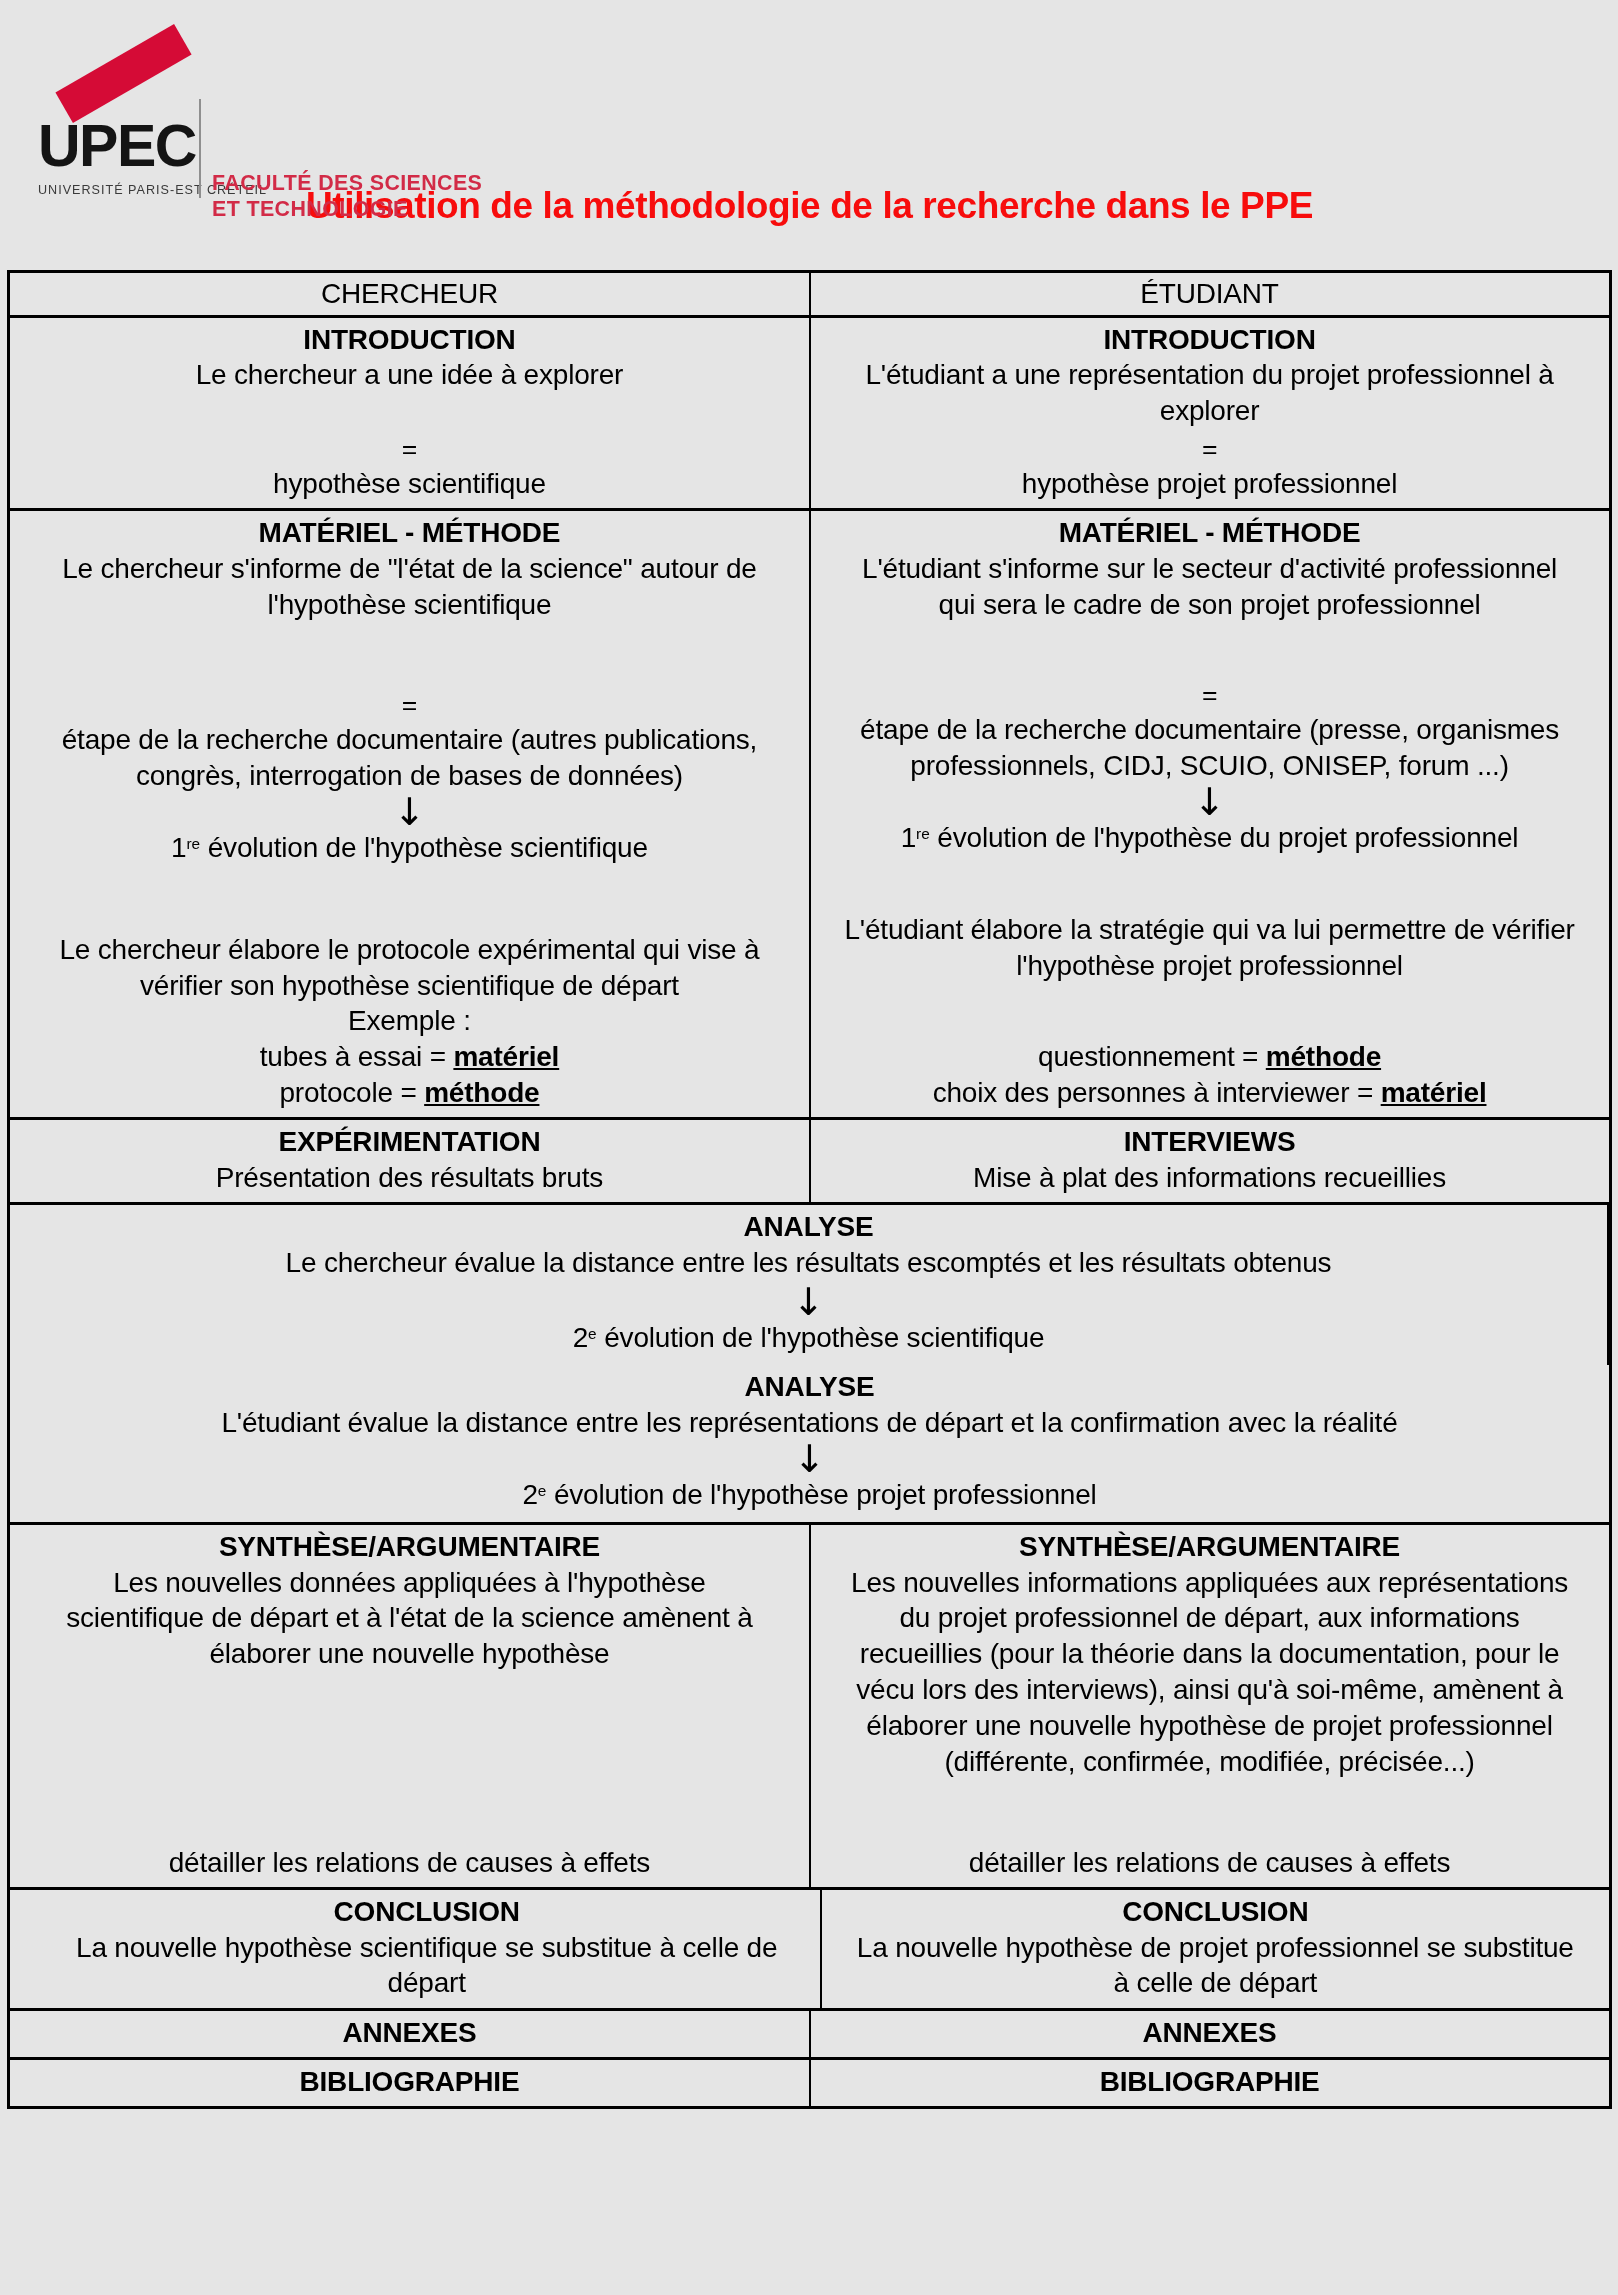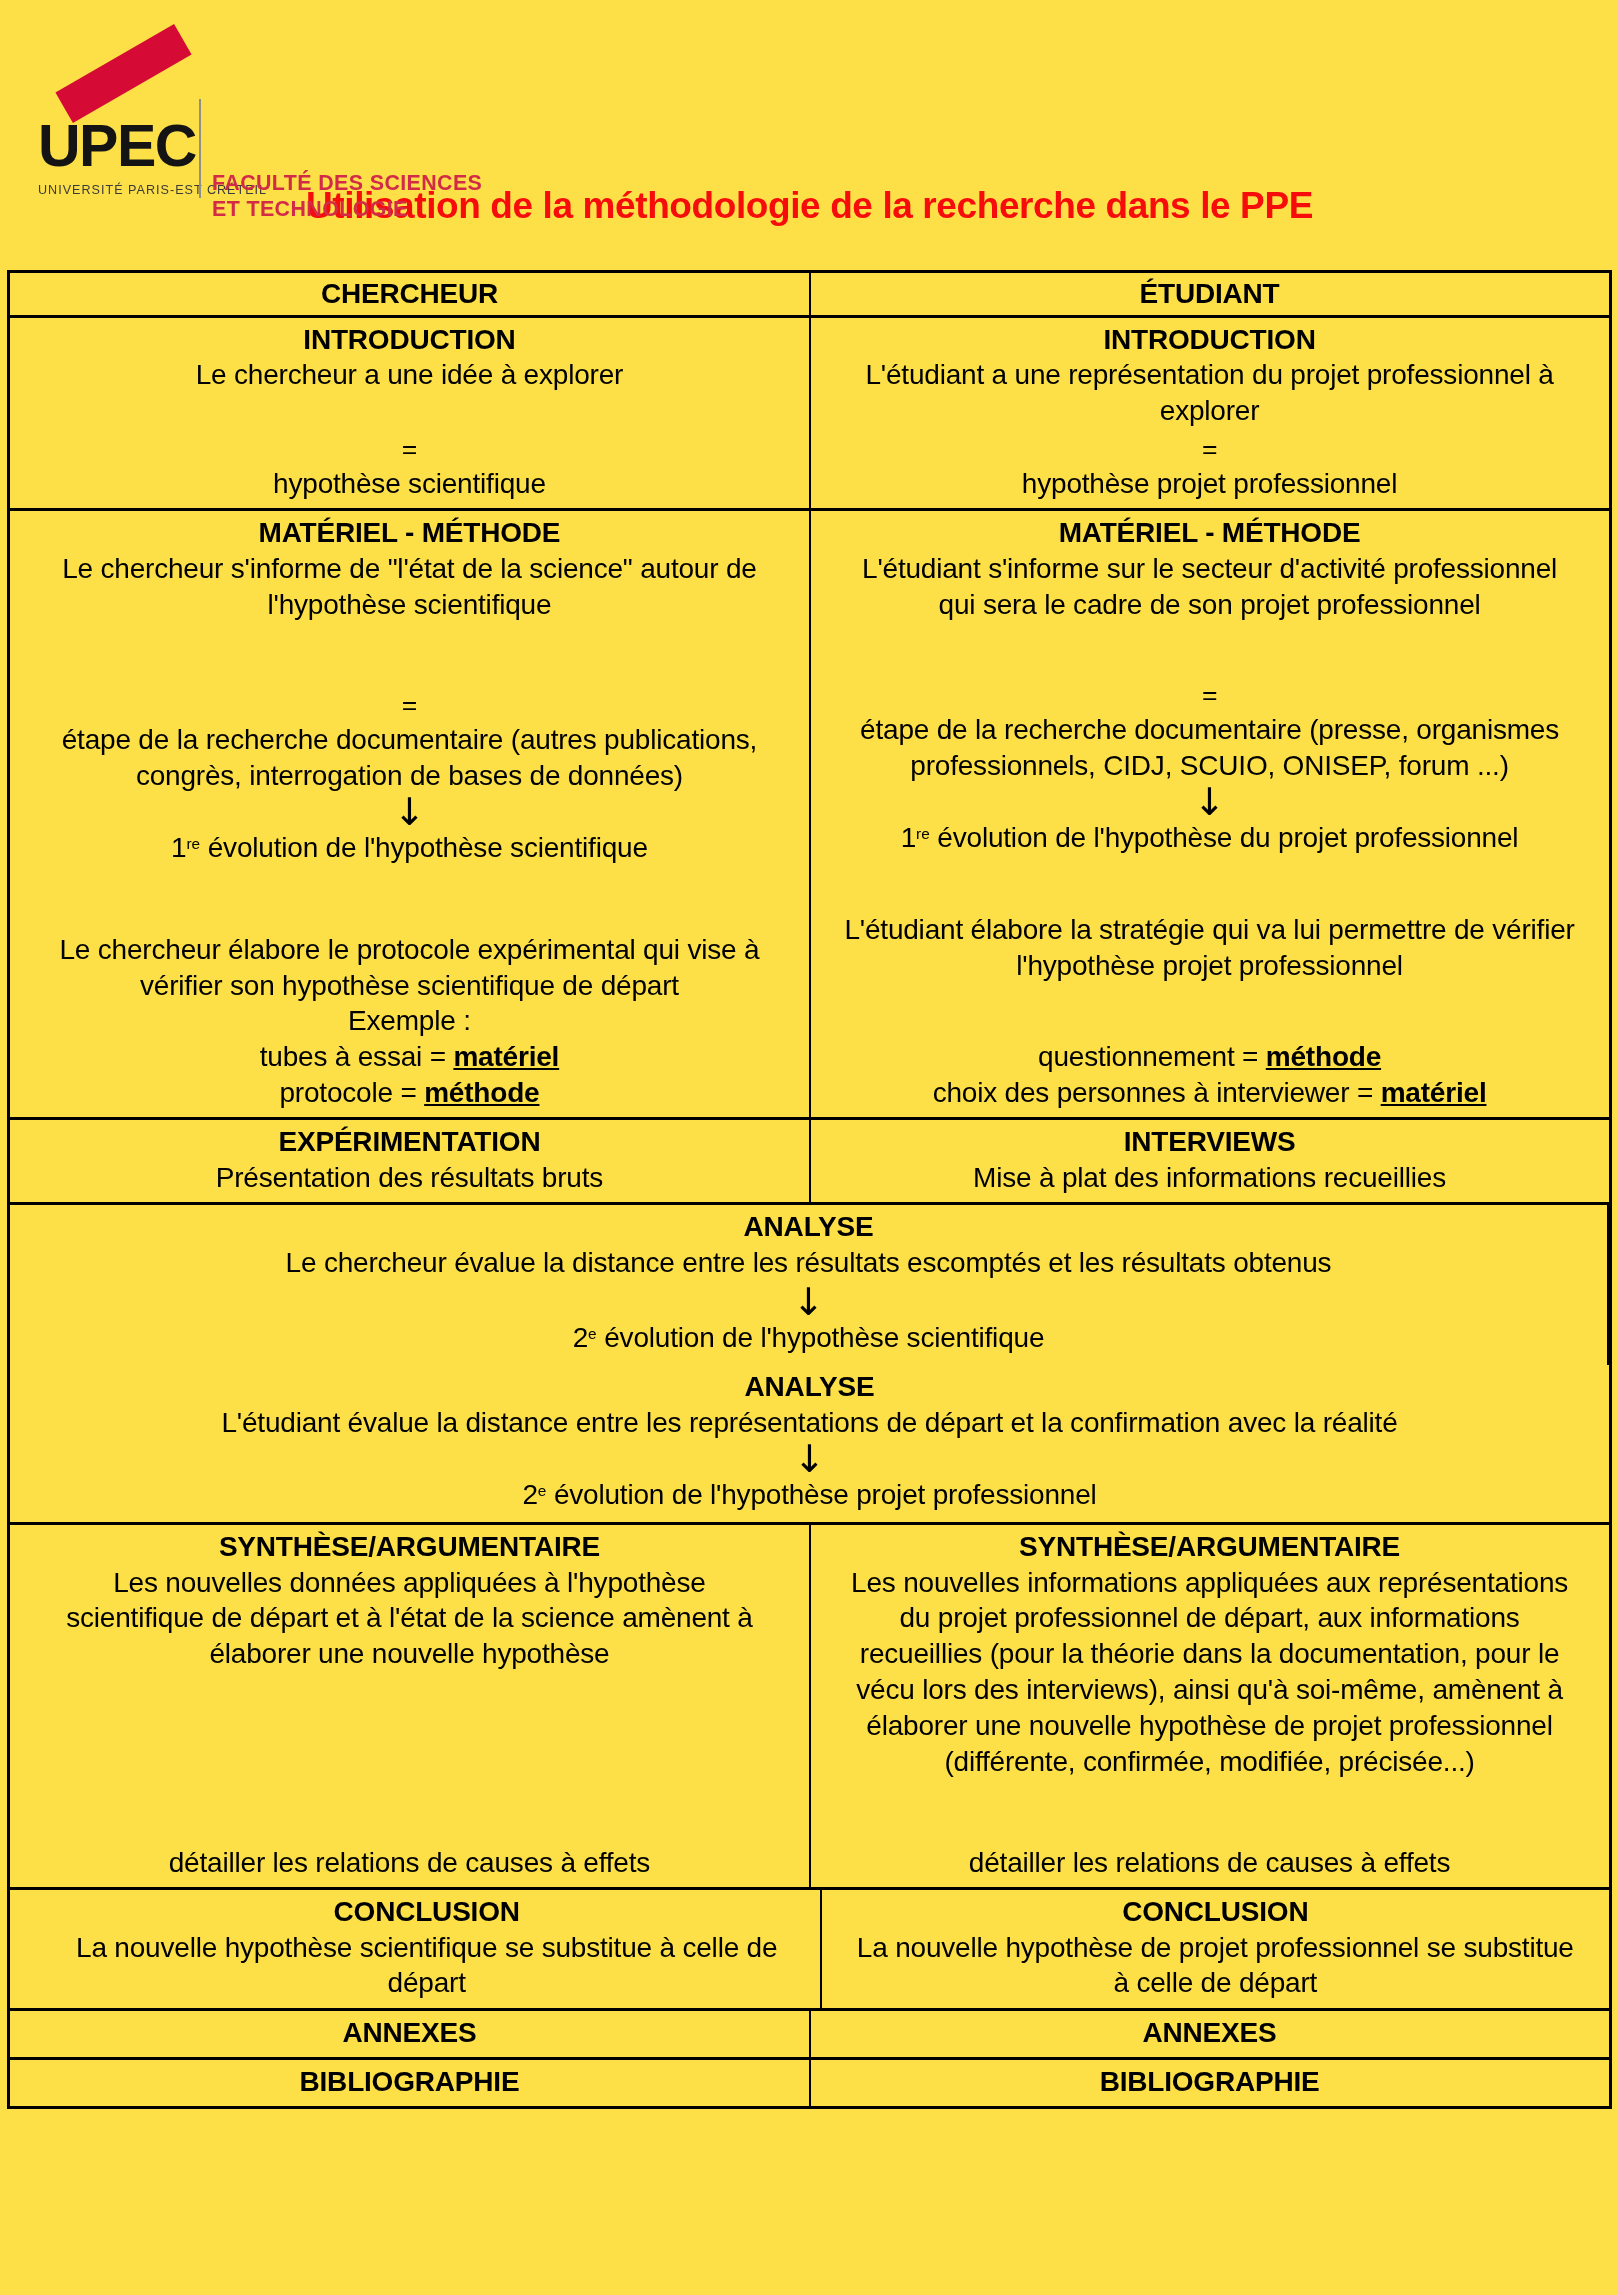--- a/index.html
+++ b/index.html
@@ -1,21 +1,21 @@
 <!DOCTYPE html>
 <html lang="fr" style="font-size:11.8px"><head>
 <meta charset="utf-8">
 <title>Utilisation de la méthodologie de la recherche dans le PPE</title>
 <style>
   html,body{margin:0;padding:0;background:#ffffff;}
   .page{
     position:relative;
     width:1619px;
     min-height:2295px;
-    background:#fde047;
+    background:#e5e5e5;
     font-family:"Liberation Sans","DejaVu Sans",sans-serif;
     color:#000;
     overflow:hidden;
   }
   
   .logo{position:absolute;left:38px;top:37px;width:458px;height:162px;}
   .logo-parallelogram{
     position:absolute;left:17px;top:19px;width:137px;height:35px;
     background:#d50b36;transform:rotate(-30deg);
   }
@@ -55,21 +55,21 @@
     letter-spacing:-0.2px;
   }
   .tcell.left{border-right:2.2px solid #000;}
   .hd{font-weight:bold;}
   .line{min-height:7.4px;}
   .eq{font-size:26.6px;}
   .arrow{font-size:38px;line-height:0.95;font-family:"DejaVu Sans",sans-serif;}
   .grow{flex-grow:1;min-height:3px;}
   .b{font-weight:bold;text-decoration:underline;}
   .sup{font-size:0.55em;vertical-align:0.5em;letter-spacing:0;}
-  .header-row .tcell{font-weight:bold;justify-content:center;padding-top:3px;padding-bottom:3px;}
+  .header-row .tcell{font-weight:normal;justify-content:center;padding-top:3px;padding-bottom:3px;}
 </style>
 </head>
 <body>
 
 <div class="page">
 
   <div class="logo">
     <div class="logo-parallelogram" style="background: rgb(213, 11, 54);"></div>
     <div class="logo-acronym">UPEC</div>
     <div class="logo-caption">UNIVERSITÉ PARIS-EST CRÉTEIL</div>

